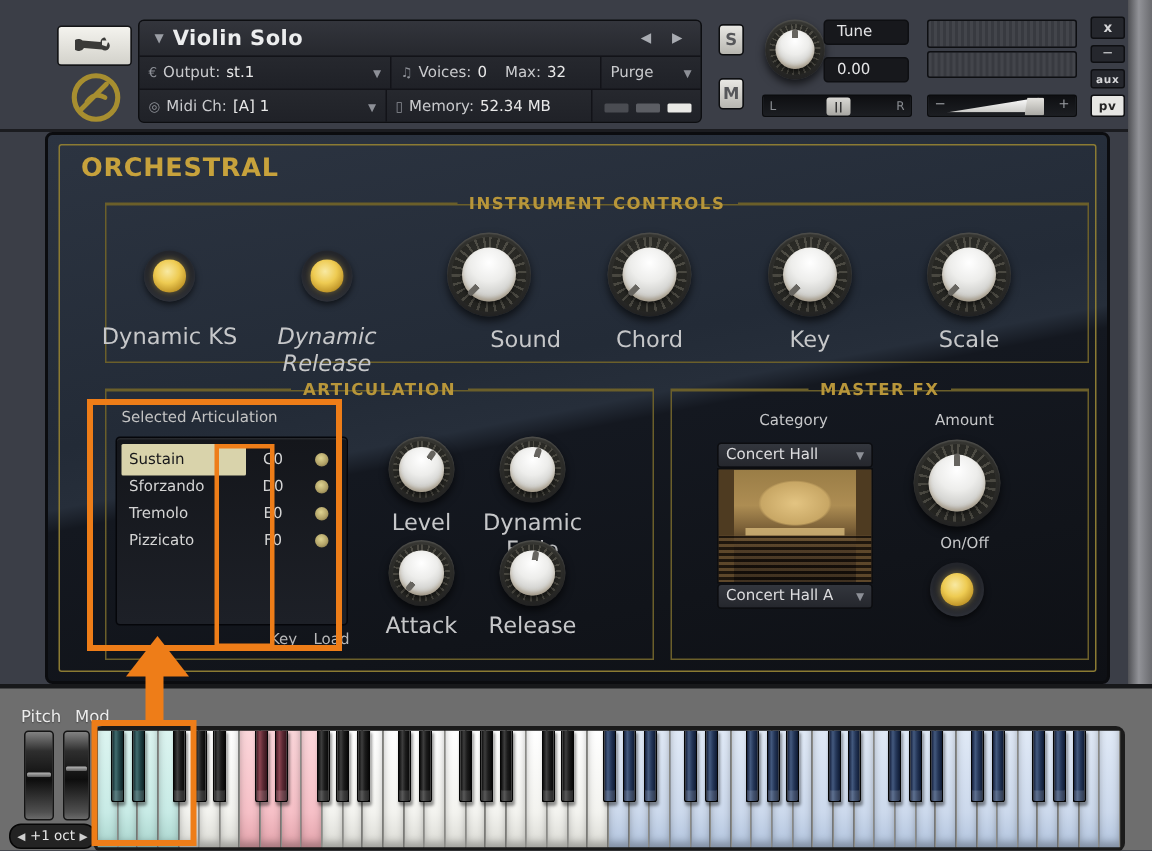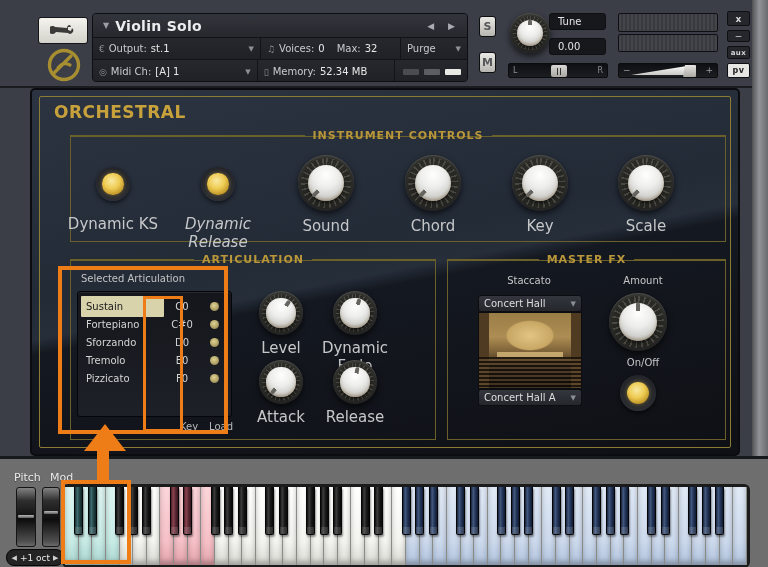--- a/index.html
+++ b/index.html
@@ -258,21 +258,21 @@
             <div class="led" style="width: 21.08px; height: 21.08px;"></div>
           </div>
           <div class="ctrl-label" style="margin-top: 14px;">Dynamic KS</div>
         </div>
         <div class="ctrl" style="left: 99px; top: 0px; font-style: italic;">
           <div class="led-well" style="width: 34px; height: 34px; margin-top: 30px;">
             <div class="led" style="width: 21.08px; height: 21.08px;"></div>
           </div>
           <div class="ctrl-label" style="margin-top: 14px;">Dynamic Release</div>
         </div>
-        <div class="ctrl" style="left: 207px; top: 0px;">
+        <div class="ctrl" style="left: 207px; top: 0px; text-align: right;">
           <div class="knob" style="width: 56px; height: 56px; margin-top: 18px;">
             <div class="ticks"></div>
             <div class="cap"></div>
             <div class="pointer" style="--a:-135deg"></div>
           </div>
           <div class="ctrl-label" style="margin-top: 6px;">Sound</div>
         </div>
         <div class="ctrl" style="left: 314px; top: 0px;">
           <div class="knob" style="width: 56px; height: 56px; margin-top: 18px;">
             <div class="ticks"></div>
@@ -309,27 +309,20 @@
     <div class="sel-label">Selected Articulation</div>
     <div class="listbox" id="art-list">
         <div class="art-row selected">
           <span class="art-name">Sustain</span>
           <span class="art-key">C0</span>
           <span class="art-led">
             <span class="led"></span>
           </span>
         </div>
         <div class="art-row">
-          <span class="art-name">Fortepiano</span>
-          <span class="art-key">C#0</span>
-          <span class="art-led">
-            <span class="led"></span>
-          </span>
-        </div>
-        <div class="art-row">
           <span class="art-name">Sforzando</span>
           <span class="art-key">D0</span>
           <span class="art-led">
             <span class="led"></span>
           </span>
         </div>
         <div class="art-row">
           <span class="art-name">Tremolo</span>
           <span class="art-key">E0</span>
           <span class="art-led">
@@ -384,21 +377,21 @@
         </div>
       </div>
   </div>
 
   <div class="section" style="left:415px; top:170px; width:279px; height:180px;">
     <div class="sec-head">
       <span class="ln"></span>
       <span class="tx">MASTER FX</span>
       <span class="ln"></span>
     </div>
-    <div class="fx-label" style="left:26px; top:14px;">Staccato</div>
+    <div class="fx-label" style="left:26px; top:14px;">Category</div>
     <div class="dropdown" style="top:34px;">
       <span>Concert Hall</span>
       <span class="dd-arrow">▼</span>
     </div>
     <div class="hall"></div>
     <div class="dropdown" style="top:128px;">
       <span>Concert Hall A</span>
       <span class="dd-arrow">▼</span>
     </div>
     <div class="fx-label" style="left:140px; top:14px;">Amount</div>

